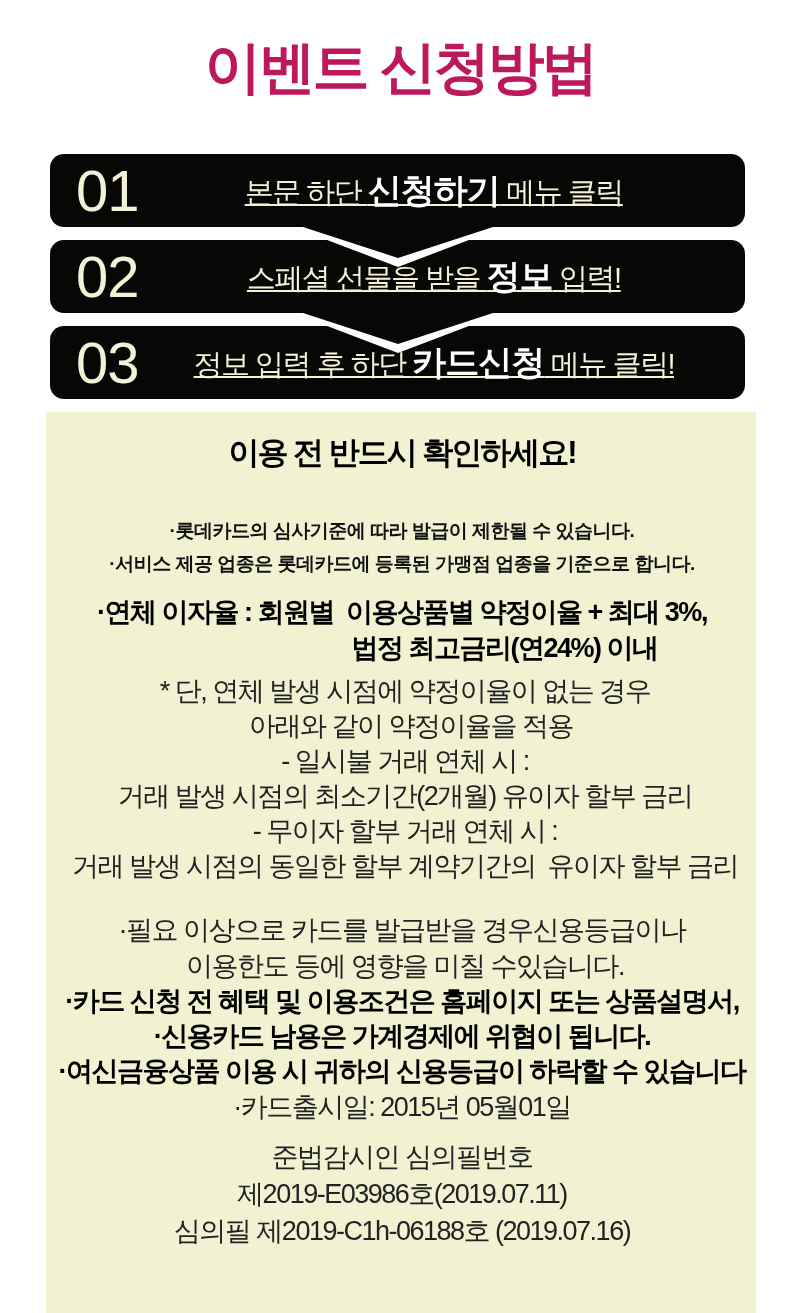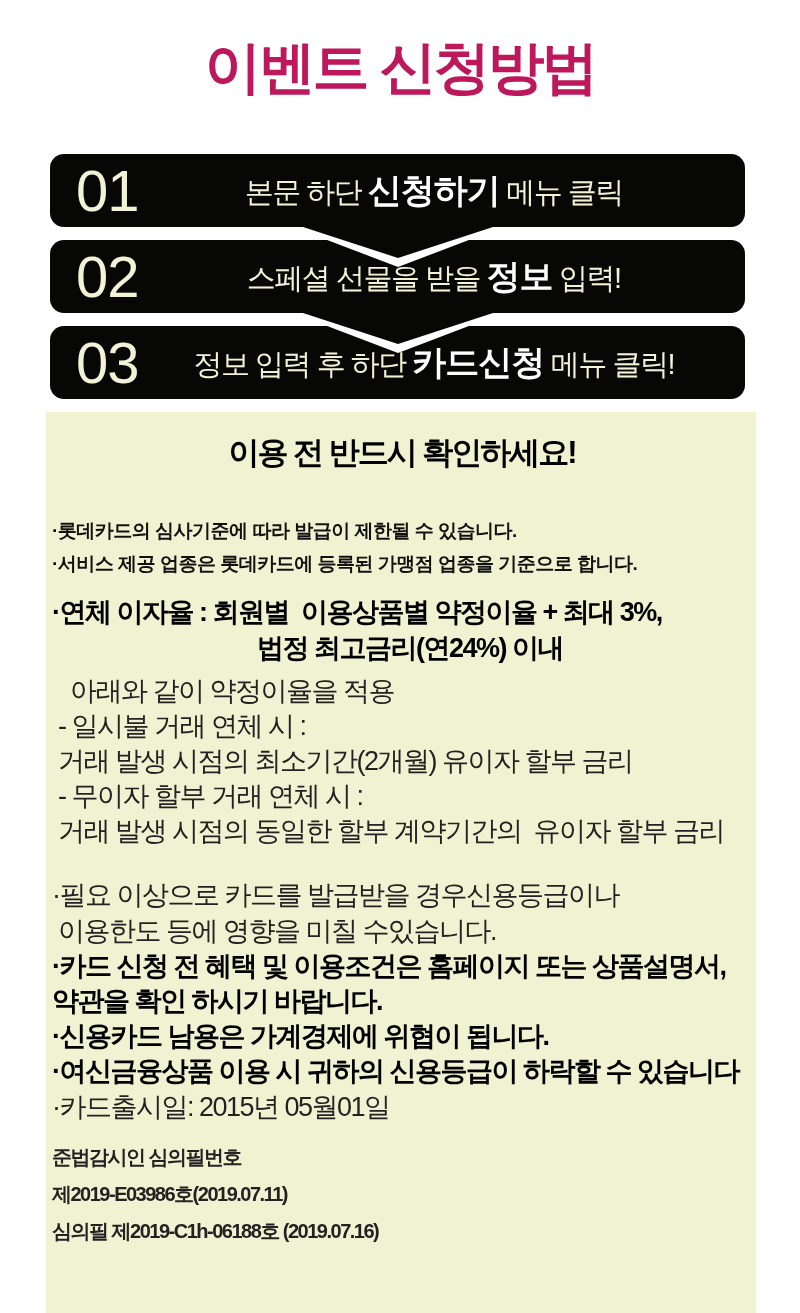--- a/index.html
+++ b/index.html
@@ -41,46 +41,47 @@
     border-top:31px solid var(--banner-bg);z-index:5;
   }
   .step-num{
     color:var(--cream);font-size:58px;font-weight:300;
     padding-left:26px;line-height:1;flex:0 0 auto;letter-spacing:-1px;
   }
   .step-desc{
     flex:1;text-align:center;color:var(--cream);
     font-size:29px;letter-spacing:-1.5px;padding:0 24px 0 8px;
     white-space:nowrap;
+    text-decoration:underline;
   }
   .step-desc .bold-part{
     color:var(--bold-white);font-size:34px;font-weight:800;letter-spacing:-1px;
   }
   .panel{
     width:710px;margin-left:46px;margin-top:8px;height:919px;
     background:var(--panel-bg);padding:16px 4px 0 6px;overflow:hidden;
   }
   .panel-heading{
     text-align:center;font-size:31px;font-weight:800;
     letter-spacing:-2px;color:#000;margin-top:4px;
   }
-  .line{white-space:pre-wrap;letter-spacing:-1.5px;}
+  .line{white-space:pre-wrap;letter-spacing:-1.5px;text-align:center;}
   .small-bullets{margin-top:40px;}
   .small-bullets .line{font-size:19px;font-weight:700;line-height:33px;letter-spacing:-0.5px;}
   .interest-bold{margin-top:14px;}
   .interest-bold .line{font-size:27px;font-weight:700;line-height:36px;color:#000;}
   .indent{padding-left:205px;}
   .interest-detail{margin-top:8px;}
   .interest-detail .line{font-size:27px;font-weight:400;line-height:35px;color:#222;}
   .caution-reg{margin-top:28px;}
   .caution-reg .line{font-size:27px;font-weight:400;line-height:36px;color:#222;}
   .caution-bold .line{font-size:27px;font-weight:700;line-height:35px;color:#000;}
   .launch .line{font-size:27px;font-weight:400;line-height:36px;color:#222;}
   .approval{margin-top:14px;}
-  .approval .line{font-size:20px;font-weight:700;line-height:37px;color:#222;}
+  .approval .line{font-size:27px;font-weight:400;line-height:37px;color:#222;}
 </style>
 </head>
 <body>
 
 <h1 class="title">이벤트 신청방법</h1>
 
 <div class="steps">
   <div class="step-row has-chevron">
     <span class="step-num">01</span>
     <span class="step-desc"><span>본문 하단 </span><span class="bold-part">신청하기</span><span> 메뉴 클릭</span></span>
@@ -102,35 +103,35 @@
     <p class="line">·롯데카드의 심사기준에 따라 발급이 제한될 수 있습니다.</p>
     <p class="line">·서비스 제공 업종은 롯데카드에 등록된 가맹점 업종을 기준으로 합니다.</p>
   </div>
 
   <div class="interest-bold">
     <p class="line">·연체 이자율 : 회원별  이용상품별 약정이율 + 최대 3%,</p>
     <p class="line indent">법정 최고금리(연24%) 이내</p>
   </div>
 
   <div class="interest-detail">
+    <p class="line"> * 단, 연체 발생 시점에 약정이율이 없는 경우</p>
     <p class="line">   아래와 같이 약정이율을 적용</p>
     <p class="line"> - 일시불 거래 연체 시 :</p>
     <p class="line"> 거래 발생 시점의 최소기간(2개월) 유이자 할부 금리</p>
     <p class="line"> - 무이자 할부 거래 연체 시 :</p>
     <p class="line"> 거래 발생 시점의 동일한 할부 계약기간의  유이자 할부 금리</p>
   </div>
 
   <div class="caution-reg">
     <p class="line">·필요 이상으로 카드를 발급받을 경우신용등급이나</p>
     <p class="line"> 이용한도 등에 영향을 미칠 수있습니다.</p>
   </div>
 
   <div class="caution-bold">
     <p class="line">·카드 신청 전 혜택 및 이용조건은 홈페이지 또는 상품설명서,</p>
-    <p class="line">약관을 확인 하시기 바랍니다.</p>
     <p class="line">·신용카드 남용은 가계경제에 위협이 됩니다.</p>
     <p class="line">·여신금융상품 이용 시 귀하의 신용등급이 하락할 수 있습니다</p>
   </div>
 
   <div class="launch">
     <p class="line">·카드출시일: 2015년 05월01일</p>
   </div>
 
   <div class="approval">
     <p class="line">준법감시인 심의필번호</p>

